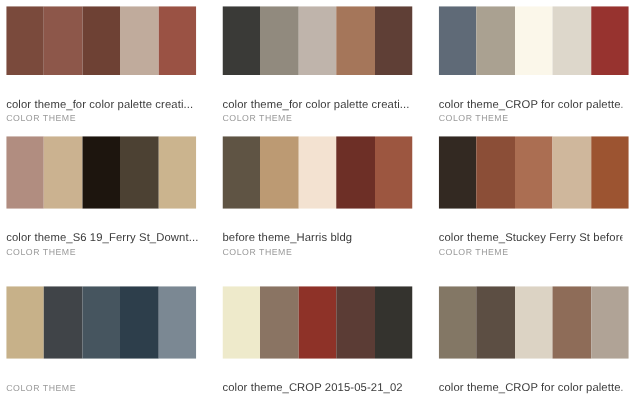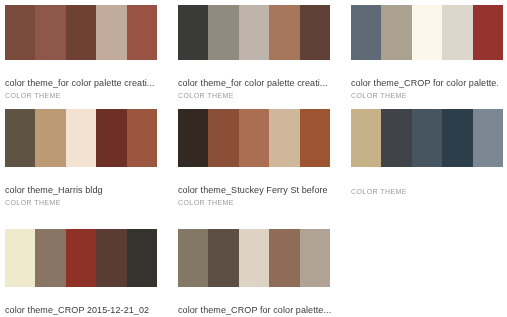--- a/index.html
+++ b/index.html
@@ -98,28 +98,41 @@
         <div class="swatch" title="#ddd7cb" style="background: rgb(221, 215, 203);"></div>
         <div class="swatch" title="#97332f" style="background: rgb(151, 51, 47);"></div>
       </div>
       <div class="card-meta">
         <div class="card-title">color theme_CROP for color palette...</div>
         <div class="card-subtitle">COLOR THEME</div>
       </div>
     </div>
     <div class="card row2">
       <div class="swatch-strip">
+        <div class="swatch" title="#b18d80" style="background: rgb(177, 141, 128);"></div>
+        <div class="swatch" title="#cbb290" style="background: rgb(203, 178, 144);"></div>
+        <div class="swatch" title="#1d150e" style="background: rgb(29, 21, 14);"></div>
+        <div class="swatch" title="#4c4133" style="background: rgb(76, 65, 51);"></div>
+        <div class="swatch" title="#cbb48e" style="background: rgb(203, 180, 142);"></div>
+      </div>
+      <div class="card-meta">
+        <div class="card-title">color theme_S6 19_Ferry St_Downt...</div>
+        <div class="card-subtitle">COLOR THEME</div>
+      </div>
+    </div>
+    <div class="card row2">
+      <div class="swatch-strip">
         <div class="swatch" title="#5f5444" style="background: rgb(95, 84, 68);"></div>
         <div class="swatch" title="#bc9a73" style="background: rgb(188, 154, 115);"></div>
         <div class="swatch" title="#f3e2d1" style="background: rgb(243, 226, 209);"></div>
         <div class="swatch" title="#6d2f26" style="background: rgb(109, 47, 38);"></div>
         <div class="swatch" title="#9c5640" style="background: rgb(156, 86, 64);"></div>
       </div>
       <div class="card-meta">
-        <div class="card-title">color theme_Harris bldg</div>
+        <div class="card-title">before theme_Harris bldg</div>
         <div class="card-subtitle">COLOR THEME</div>
       </div>
     </div>
     <div class="card row2">
       <div class="swatch-strip">
         <div class="swatch" title="#332922" style="background: rgb(51, 41, 34);"></div>
         <div class="swatch" title="#8b4e37" style="background: rgb(139, 78, 55);"></div>
         <div class="swatch" title="#ab6e52" style="background: rgb(171, 110, 82);"></div>
         <div class="swatch" title="#cfb79c" style="background: rgb(207, 183, 156);"></div>
         <div class="swatch" title="#9c5431" style="background: rgb(156, 84, 49);"></div>
@@ -143,21 +156,21 @@
     </div>
     <div class="card row3">
       <div class="swatch-strip">
         <div class="swatch" title="#eeeacb" style="background: rgb(238, 234, 203);"></div>
         <div class="swatch" title="#8a7463" style="background: rgb(138, 116, 99);"></div>
         <div class="swatch" title="#8e3228" style="background: rgb(142, 50, 40);"></div>
         <div class="swatch" title="#5b3c35" style="background: rgb(91, 60, 53);"></div>
         <div class="swatch" title="#34332e" style="background: rgb(52, 51, 46);"></div>
       </div>
       <div class="card-meta">
-        <div class="card-title">color theme_CROP 2015-12-21_02</div>
+        <div class="card-title">color theme_CROP 2015-05-21_02</div>
         <div class="card-subtitle">COLOR THEME</div>
       </div>
     </div>
     <div class="card row3">
       <div class="swatch-strip">
         <div class="swatch" title="#837765" style="background: rgb(131, 119, 101);"></div>
         <div class="swatch" title="#5c4e43" style="background: rgb(92, 78, 67);"></div>
         <div class="swatch" title="#dcd3c4" style="background: rgb(220, 211, 196);"></div>
         <div class="swatch" title="#8e6c58" style="background: rgb(142, 108, 88);"></div>
         <div class="swatch" title="#b0a396" style="background: rgb(176, 163, 150);"></div>

